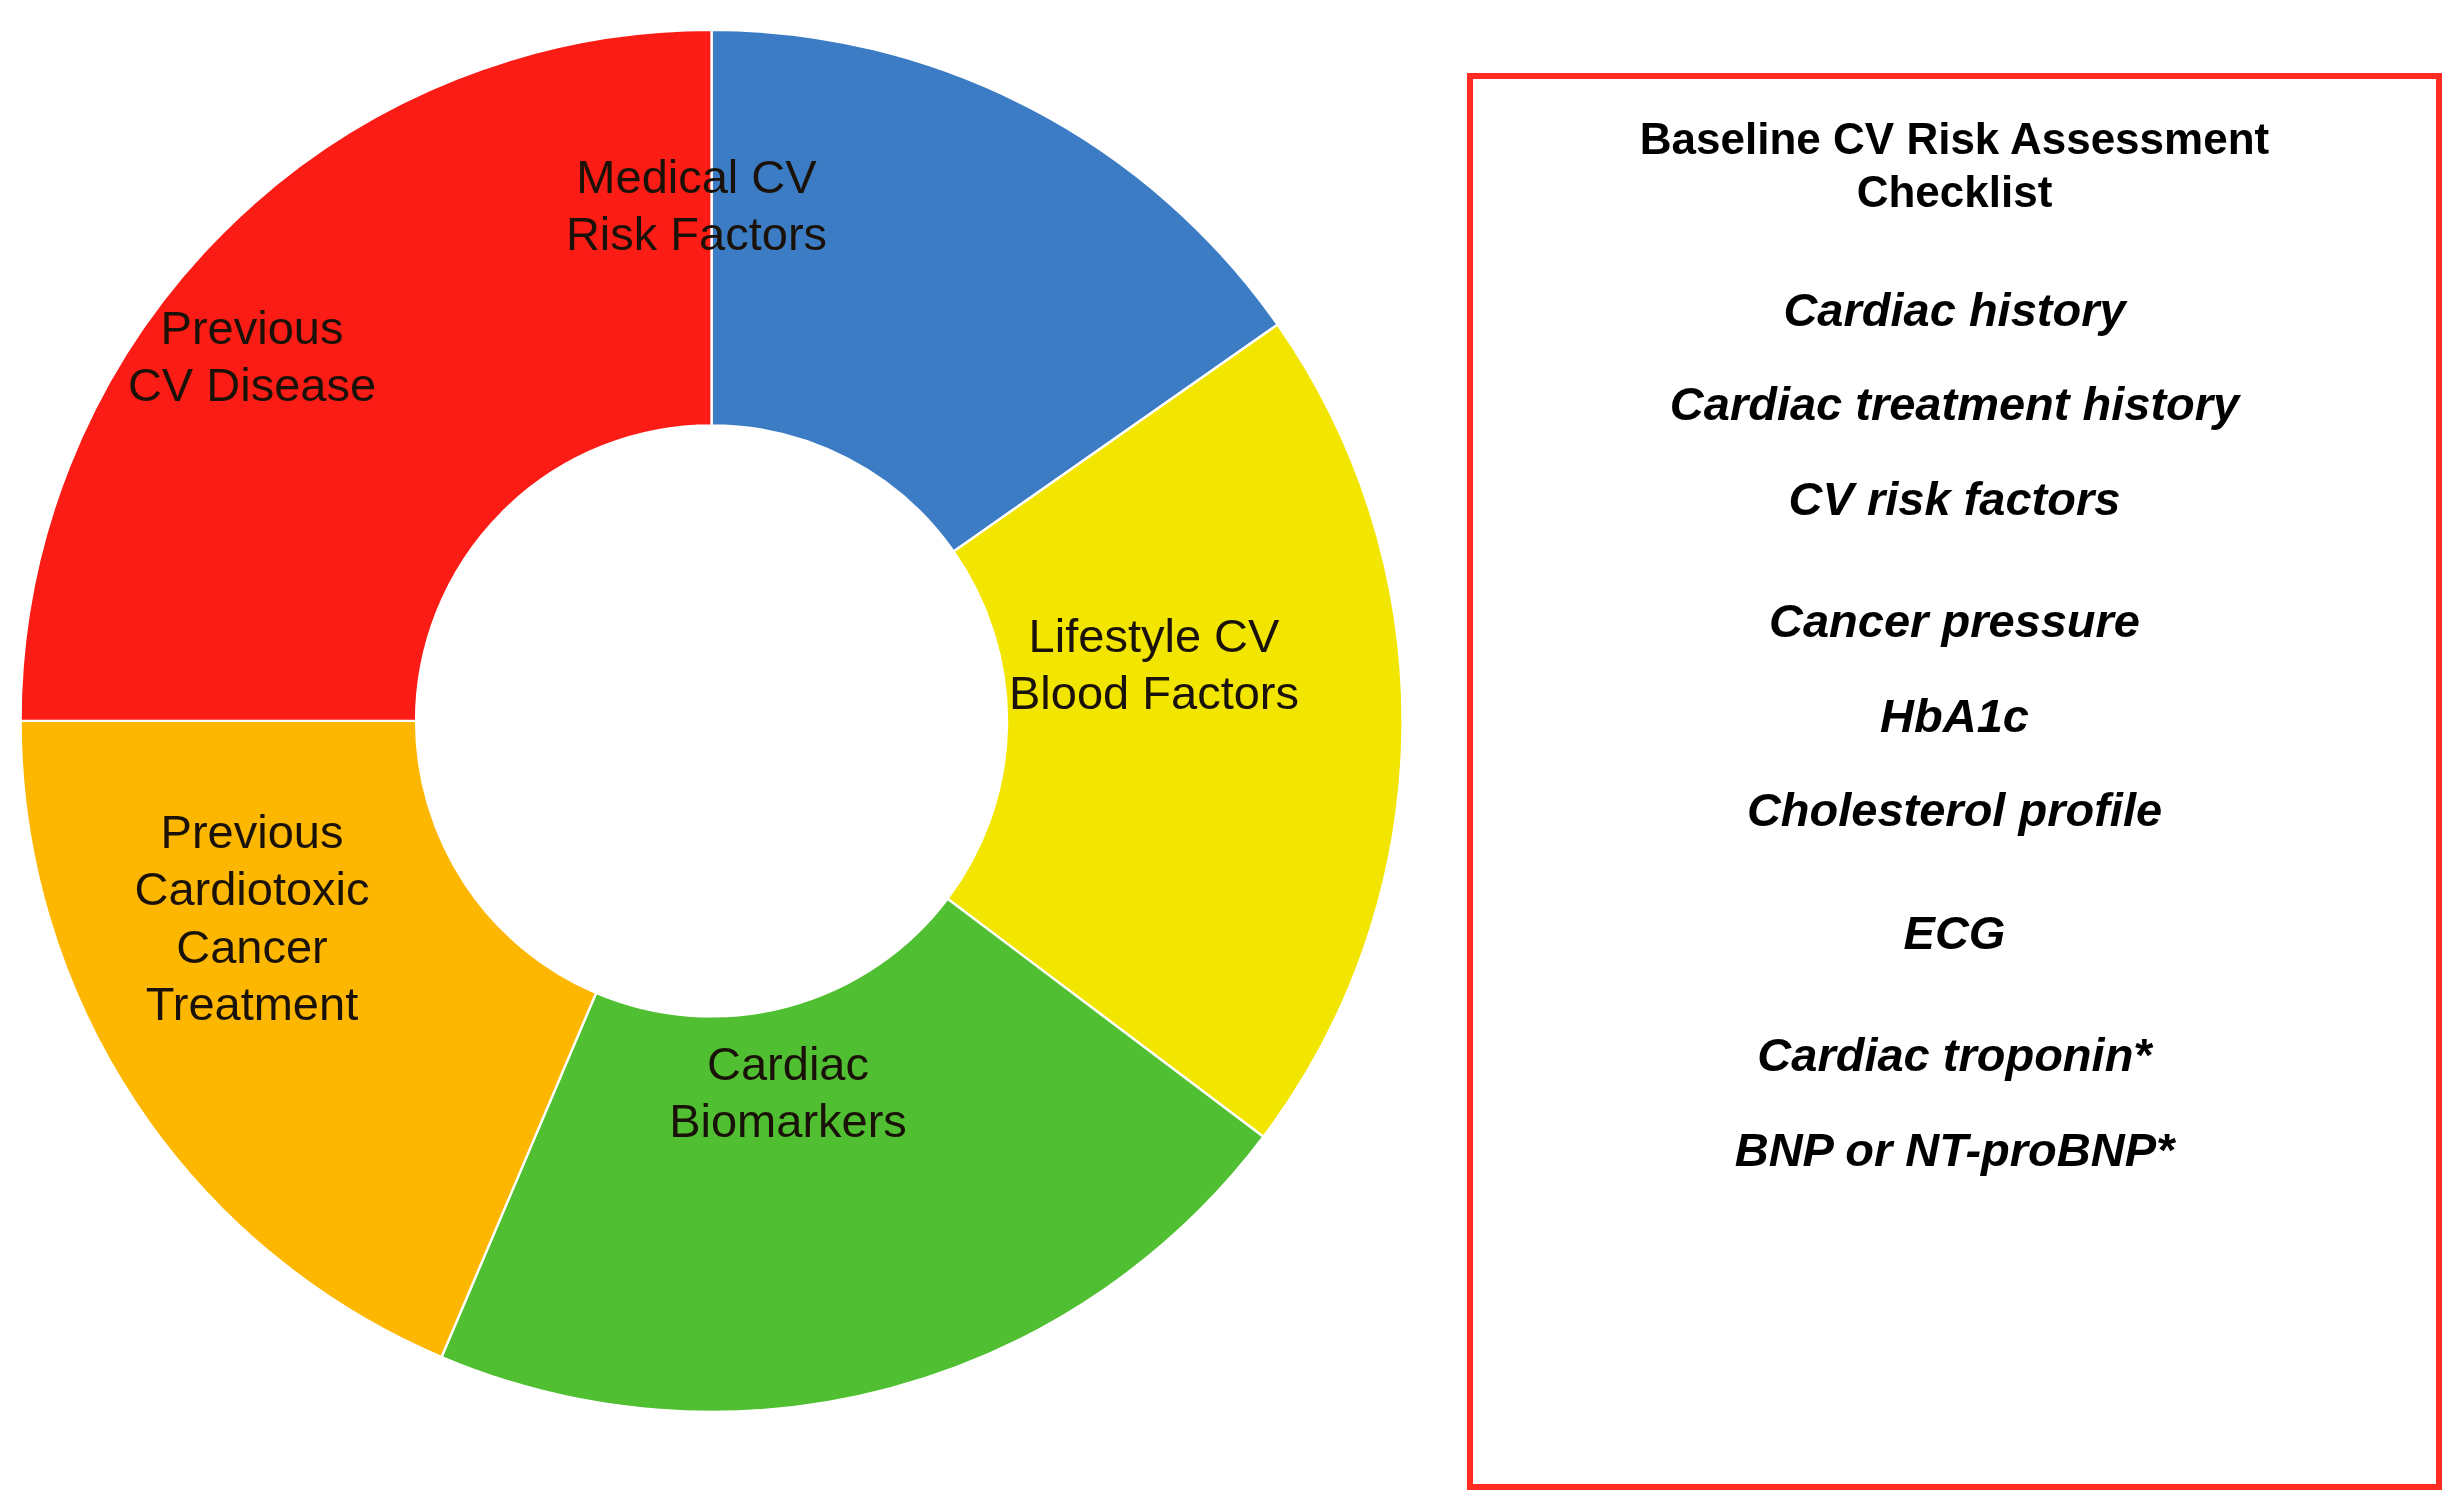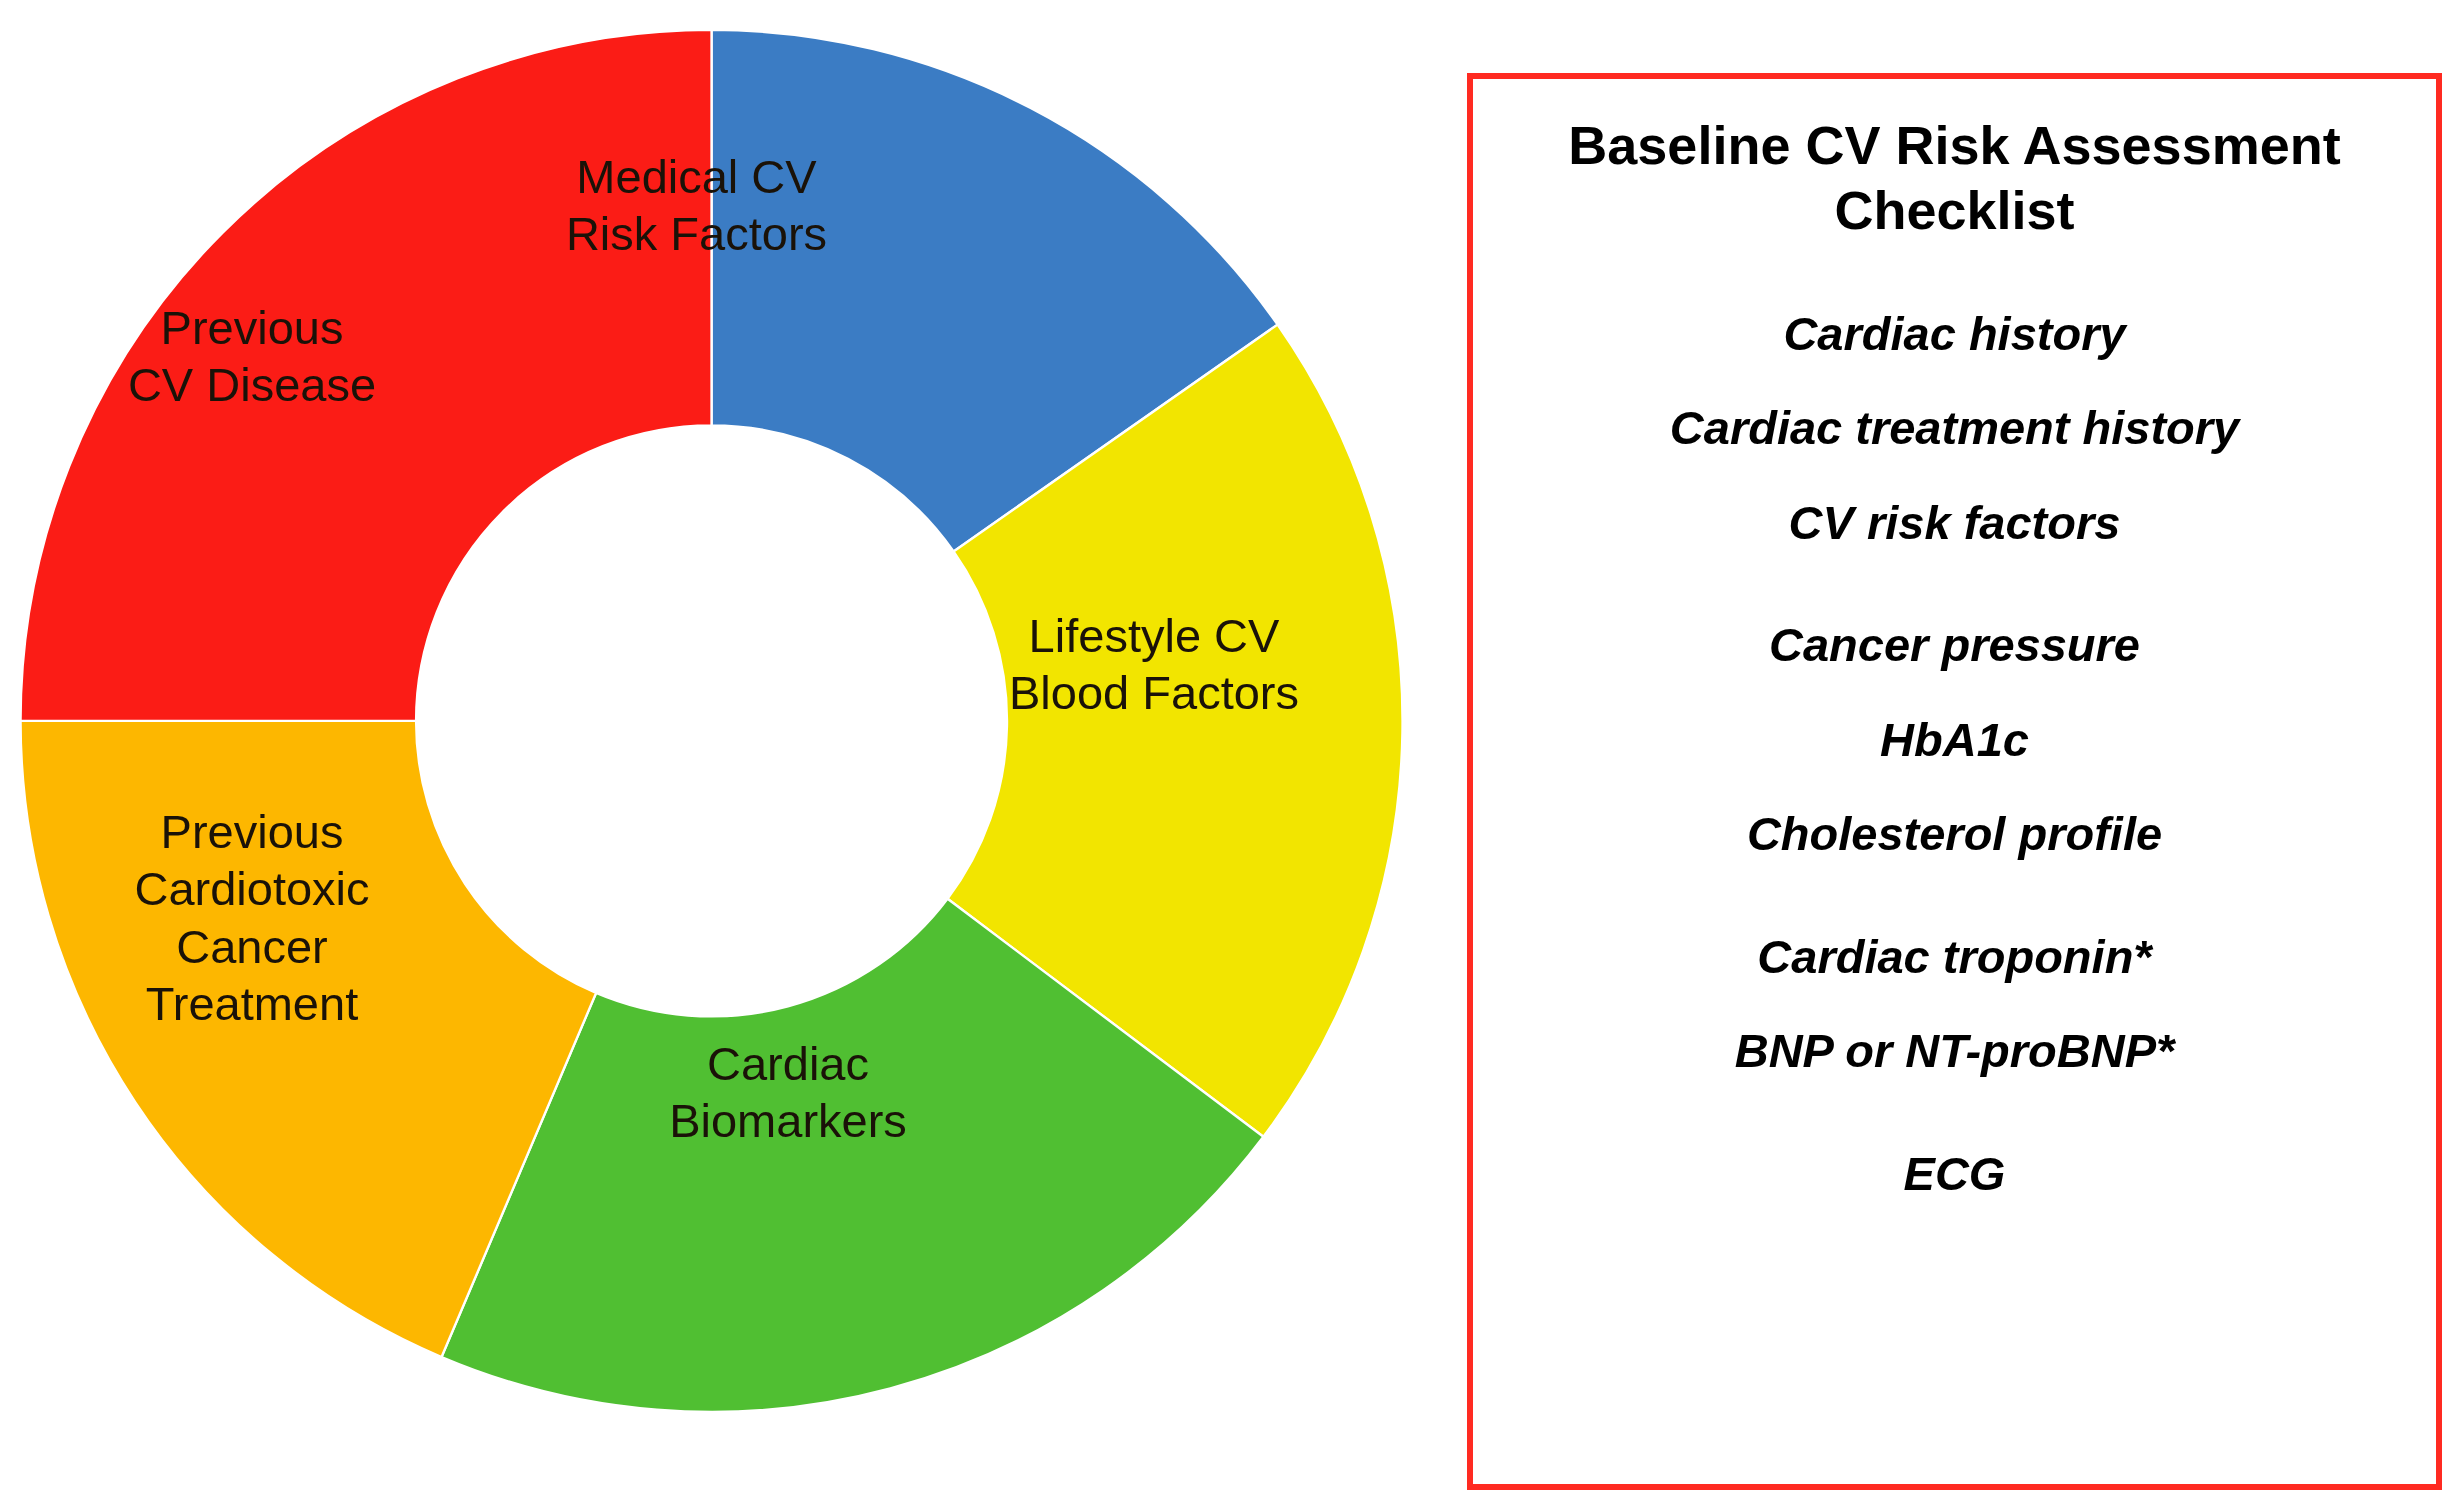--- a/index.html
+++ b/index.html
@@ -51,21 +51,21 @@
     border: 6.3px solid #ff2a21;
     background: #ffffff;
     padding: 28px 31.5px 0 31.5px;
     display: flex;
     flex-direction: column;
     align-items: center;
   }
   #checklist-title {
     font-family: "Liberation Sans", sans-serif;
     font-weight: bold;
-    font-size: 54px;
+    font-size: 44px;
     line-height: 1.2;
     color: #000;
     text-align: center;
     white-space: pre-line;
     margin: 0 0 0 0;
     padding-top: 6.3px;
   }
   .checklist-group {
     margin-top: 60px;
     width: 100%;
@@ -129,21 +129,21 @@
         <div class="checklist-item">Cardiac history</div>
         <div class="checklist-item">Cardiac treatment  history</div>
         <div class="checklist-item">CV risk factors</div>
       </div>
       <div class="checklist-group">
         <div class="checklist-item">Cancer pressure</div>
         <div class="checklist-item">HbA1c</div>
         <div class="checklist-item">Cholesterol  profile</div>
       </div>
       <div class="checklist-group">
+        <div class="checklist-item">ECG</div>
+      </div>
+      <div class="checklist-group">
         <div class="checklist-item">Cardiac troponin*</div>
         <div class="checklist-item">BNP or NT-proBNP*</div>
-      </div>
-      <div class="checklist-group">
-        <div class="checklist-item">ECG</div>
       </div>
     </div>
 </div>
 
 
 </body></html>

